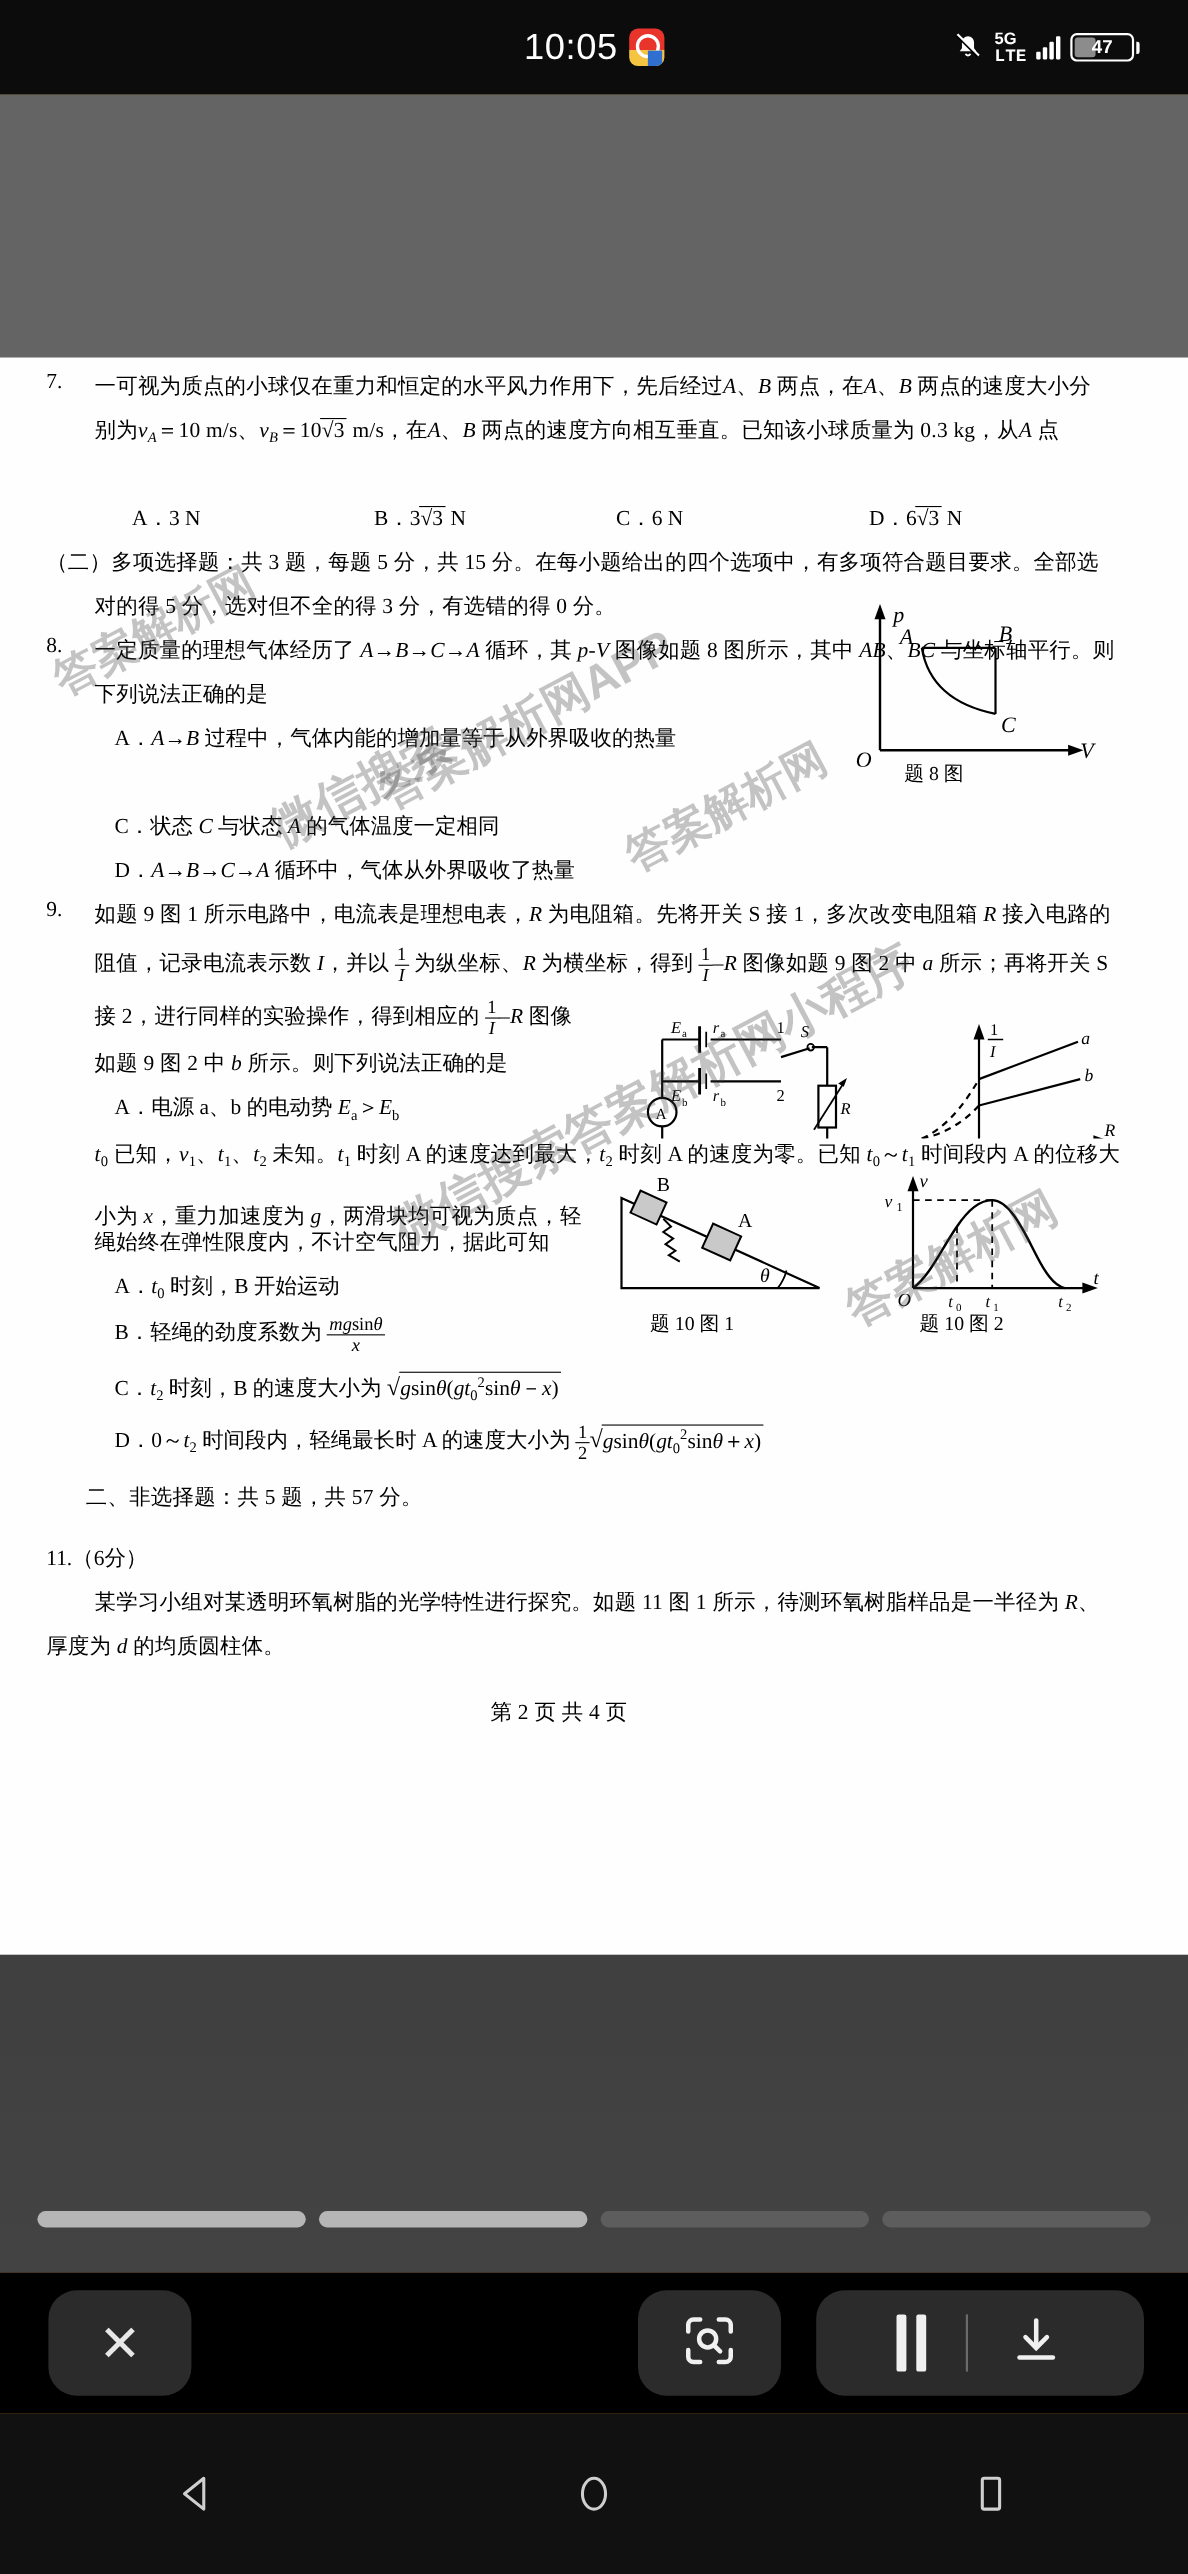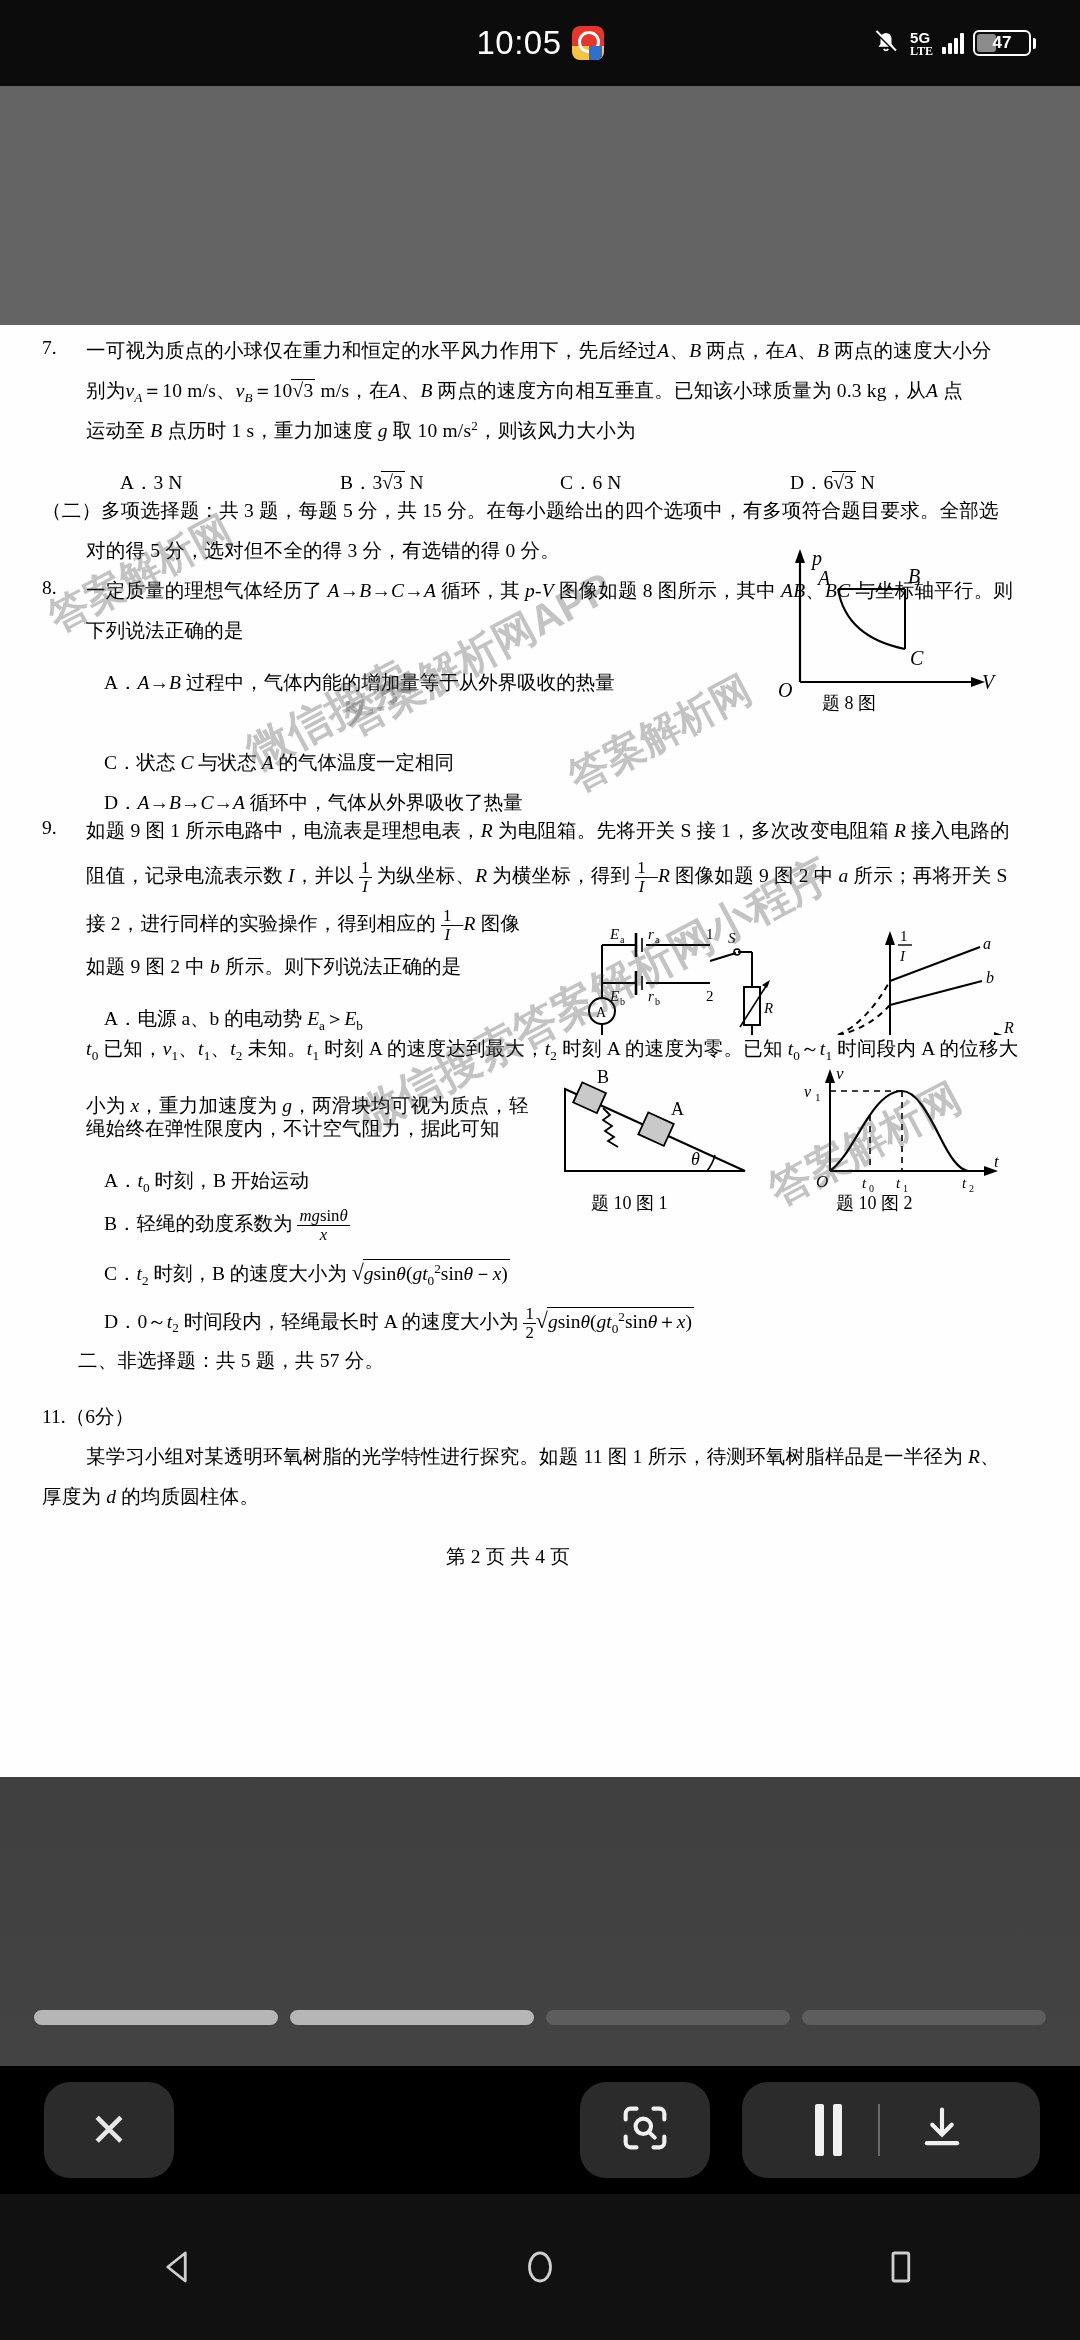--- a/index.html
+++ b/index.html
@@ -31,21 +31,21 @@
   .sb-appicon::after{
     content:""; position:absolute; right:2px; bottom:0; width:13px; height:14px;
     background:#2f6fd0;
   }
   .sb-right {
     position: absolute; right: 44px; top: 0; height: 86px;
     display: flex; align-items: center; gap: 9px;
   }
   .sb-net { display:flex; flex-direction:column; align-items:flex-start; line-height:1; }
   .sb-5g { font-family:"Liberation Sans", sans-serif; font-size: 15px; font-weight: 700; }
-  .sb-lte { font-family:Liberation Serif, serif; font-size: 12px; font-weight: 700; }
+  .sb-lte { font-family:Liberation Mono, monospace; font-size: 16px; font-weight: 700; }
   .bars { display:flex; align-items:flex-end; gap:2px; height:22px; }
   .bars i { display:block; width:4px; background:#fff; border-radius:1px; }
   .bars i:nth-child(1){height:7px}.bars i:nth-child(2){height:11px}
   .bars i:nth-child(3){height:16px}.bars i:nth-child(4){height:21px}
   .battery {
     display:flex; align-items:center; gap:2px;
   }
   .batt-body{
     width:58px;height:26px;border:2.5px solid #fff;border-radius:6px;
     display:flex;align-items:center;justify-content:center;position:relative;
@@ -69,21 +69,21 @@
   
   .sheet {
     position:absolute; top:239px; left:0; width:1080px; height:919px;
     background:#fefefe; color:#000; overflow:hidden;
   }
   .page-inner{ position:relative; width:1080px; height:919px; padding:0; }
 
   
   .ln { position:absolute; white-space:nowrap; font-size:19.5px; letter-spacing:.2px; }
   .num { position:absolute; font-size:19.5px; }
-  .opt { position:absolute; font-size:19.5px; white-space:nowrap;margin-top:12px; }
+  .opt { position:absolute; font-size:19.5px; white-space:nowrap; }
   .it { font-style:italic; font-family:"Liberation Serif",serif; }
   .cap { position:absolute; font-size:18px; white-space:nowrap; }
   sub { font-size:0.68em; }
   sup { font-size:0.68em; }
   .frac{display:inline-block;vertical-align:middle;text-align:center;font-size:.86em;line-height:1.05;}
   .frac .n{display:block;border-bottom:1px solid #000;padding:0 2px;}
   .frac .d{display:block;padding:0 2px;}
   .sqrt{display:inline-block;border-top:1px solid #000;padding:0 2px 0 1px;margin-left:-1px;}
 
   
@@ -172,21 +172,20 @@
   <div class="viewer">
     <div class="top-gray"></div>
     <div class="bottom-gray"></div>
 
     <div class="sheet">
       <div class="page-inner">
 
         <span class="num" style="left:42px;top:12px;">7.</span>
         <span class="ln" style="left:86px;top:12px;">一可视为质点的小球仅在重力和恒定的水平风力作用下，先后经过<span class="it">A</span>、<span class="it">B</span> 两点，在<span class="it">A</span>、<span class="it">B</span> 两点的速度大小分</span>
         <span class="ln" style="left:86px;top:52px;">别为<span class="it">v<sub>A</sub></span>＝10 m/s、<span class="it">v<sub>B</sub></span>＝10<span class="sqrt">√3</span> m/s，在<span class="it">A</span>、<span class="it">B</span> 两点的速度方向相互垂直。已知该小球质量为 0.3 kg，从<span class="it">A</span> 点</span>
-        <span class="ln" style="left:86px;top:92px;">运动至 <span class="it">B</span> 点历时 1 s，重力加速度 <span class="it">g</span> 取 10 m/s<sup>2</sup>，则该风力大小为</span>
         <span class="opt" style="left:120px;top:132px;">A．3 N</span>
         <span class="opt" style="left:340px;top:132px;">B．3<span class="sqrt">√3</span> N</span>
         <span class="opt" style="left:560px;top:132px;">C．6 N</span>
         <span class="opt" style="left:790px;top:132px;">D．6<span class="sqrt">√3</span> N</span>
 
         <span class="ln" style="left:42px;top:172px;">（二）多项选择题：共 3 题，每题 5 分，共 15 分。在每小题给出的四个选项中，有多项符合题目要求。全部选</span>
         <span class="ln" style="left:86px;top:212px;">对的得 5 分，选对但不全的得 3 分，有选错的得 0 分。</span>
 
         <span class="num" style="left:42px;top:252px;">8.</span>
         <span class="ln" style="left:86px;top:252px;">一定质量的理想气体经历了 <span class="it">A→B→C→A</span> 循环，其 <span class="it">p-V</span> 图像如题 8 图所示，其中 <span class="it">AB</span>、<span class="it">BC</span> 与坐标轴平行。则</span>

